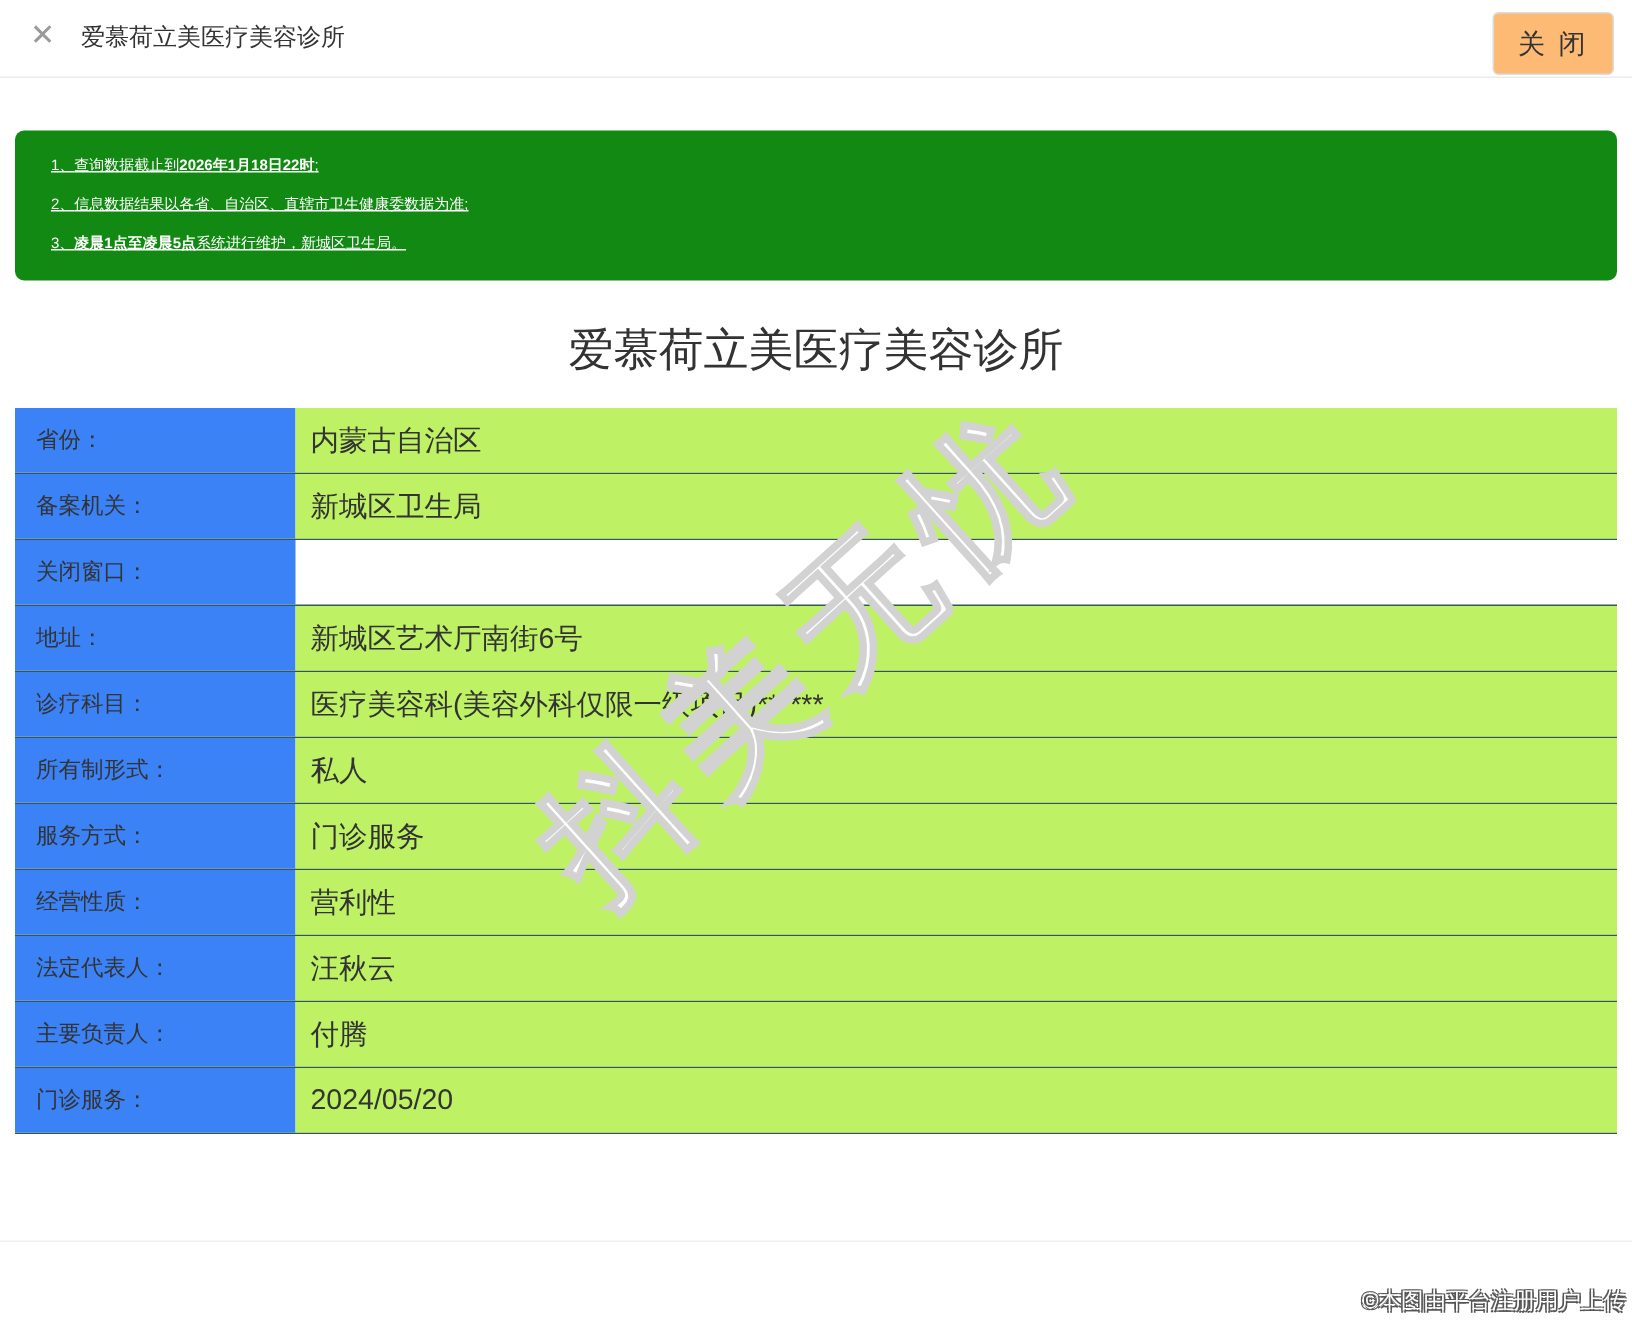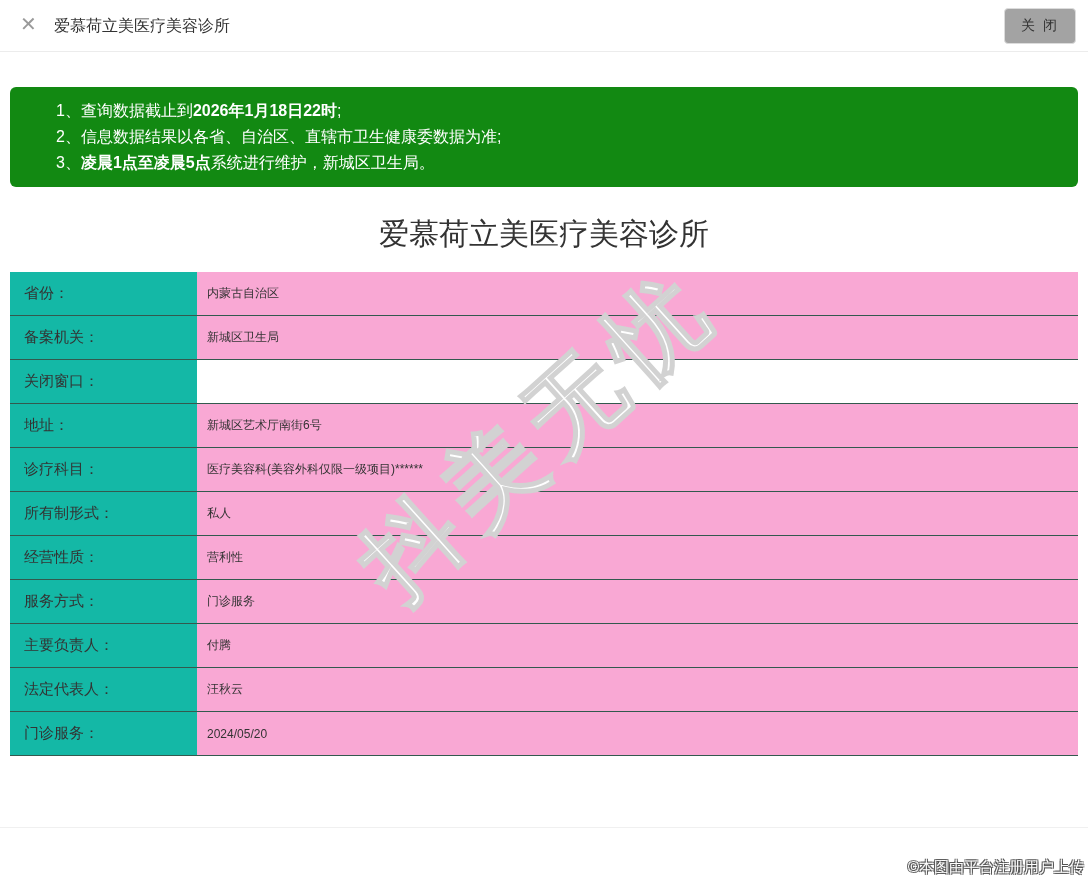--- a/index.html
+++ b/index.html
@@ -29,39 +29,40 @@
   .topbar .bar-title {
     position: absolute;
     left: 54px; top: 0;
     line-height: 52px;
     font-size: 16px;
     color: #333;
   }
   .topbar .close-btn {
     position: absolute;
     top: 8px; right: 12px;
-    background: #a3a3a3;
+    background: #fdba74;
     border: 1px solid #dcdcdc;
     border-radius: 4px;
     padding: 8px 16px;
-    font-size: 14px;
+    font-size: 18px;
     color: #333;
     cursor: pointer;
     letter-spacing: 2px;
     font-family: inherit;
   }
   
   .notice {
     margin: 35px 10px 0 10px;
     background: #128912;
     border-radius: 6px;
     color: #fff;
-    padding: 11px 20px 11px 46px;
-    font-size: 16px;
+    padding: 11px 20px 11px 24px;
+    font-size: 10px;
     line-height: 26px;
+    text-decoration: underline;
   }
   .notice .bold { font-weight: 700; }
   
   .page-title {
     margin-top: 24px;
     text-align: center;
     font-size: 30px;
     font-weight: 500;
     color: #333;
     line-height: 46px;
@@ -70,35 +71,35 @@
     margin: 15px 10px 0 10px;
   }
   .info-row {
     display: flex;
     height: 44px;
     border-bottom: 1px solid #33594e;
     align-items: stretch;
   }
   .info-label {
     width: 187px;
-    background: #14b8a6;
+    background: #3b82f6;
     padding-left: 14px;
     display: flex;
     align-items: center;
     font-size: 15px;
     color: #333;
   }
   .info-value {
     flex: 1;
     padding-left: 10px;
     display: flex;
     align-items: center;
-    font-size: 12px;
-    color: #333;
-    background: #f9a8d4;
+    font-size: 19px;
+    color: #333;
+    background: #bef264;
   }
   
   .footer-sep {
     margin-top: 71px;
     border-top: 1px solid #f0f0f0;
   }
   .footer-actions {
     padding-top: 17px;
     text-align: center;
   }
@@ -188,37 +189,37 @@
     <div class="info-label">诊疗科目：</div>
     <div class="info-value">医疗美容科(美容外科仅限一级项目)******</div>
   </div>
 
   <div class="info-row">
     <div class="info-label">所有制形式：</div>
     <div class="info-value">私人</div>
   </div>
 
   <div class="info-row">
+    <div class="info-label">服务方式：</div>
+    <div class="info-value">门诊服务</div>
+  </div>
+
+  <div class="info-row">
     <div class="info-label">经营性质：</div>
     <div class="info-value">营利性</div>
   </div>
 
   <div class="info-row">
-    <div class="info-label">服务方式：</div>
-    <div class="info-value">门诊服务</div>
+    <div class="info-label">法定代表人：</div>
+    <div class="info-value">汪秋云</div>
   </div>
 
   <div class="info-row">
     <div class="info-label">主要负责人：</div>
     <div class="info-value">付腾</div>
-  </div>
-
-  <div class="info-row">
-    <div class="info-label">法定代表人：</div>
-    <div class="info-value">汪秋云</div>
   </div>
 
   <div class="info-row">
     <div class="info-label">门诊服务：</div>
     <div class="info-value">2024/05/20</div>
   </div>
 </div>
 
 <div class="watermark">抖美无忧</div>
 

